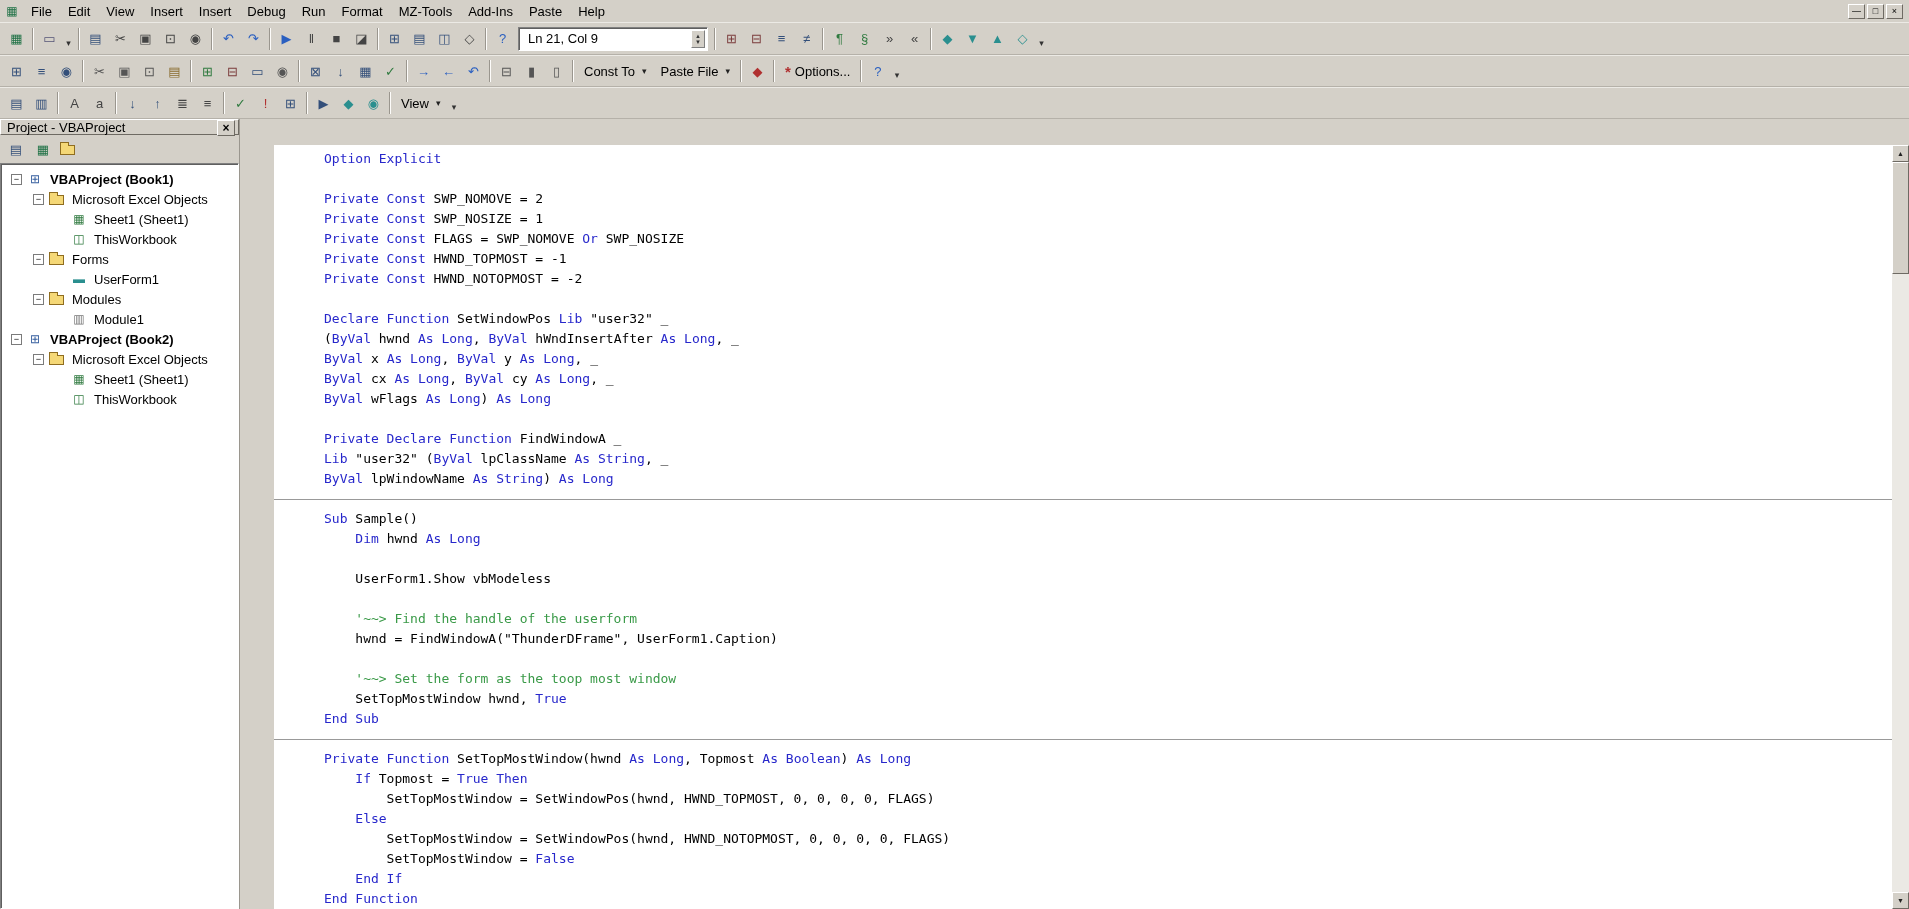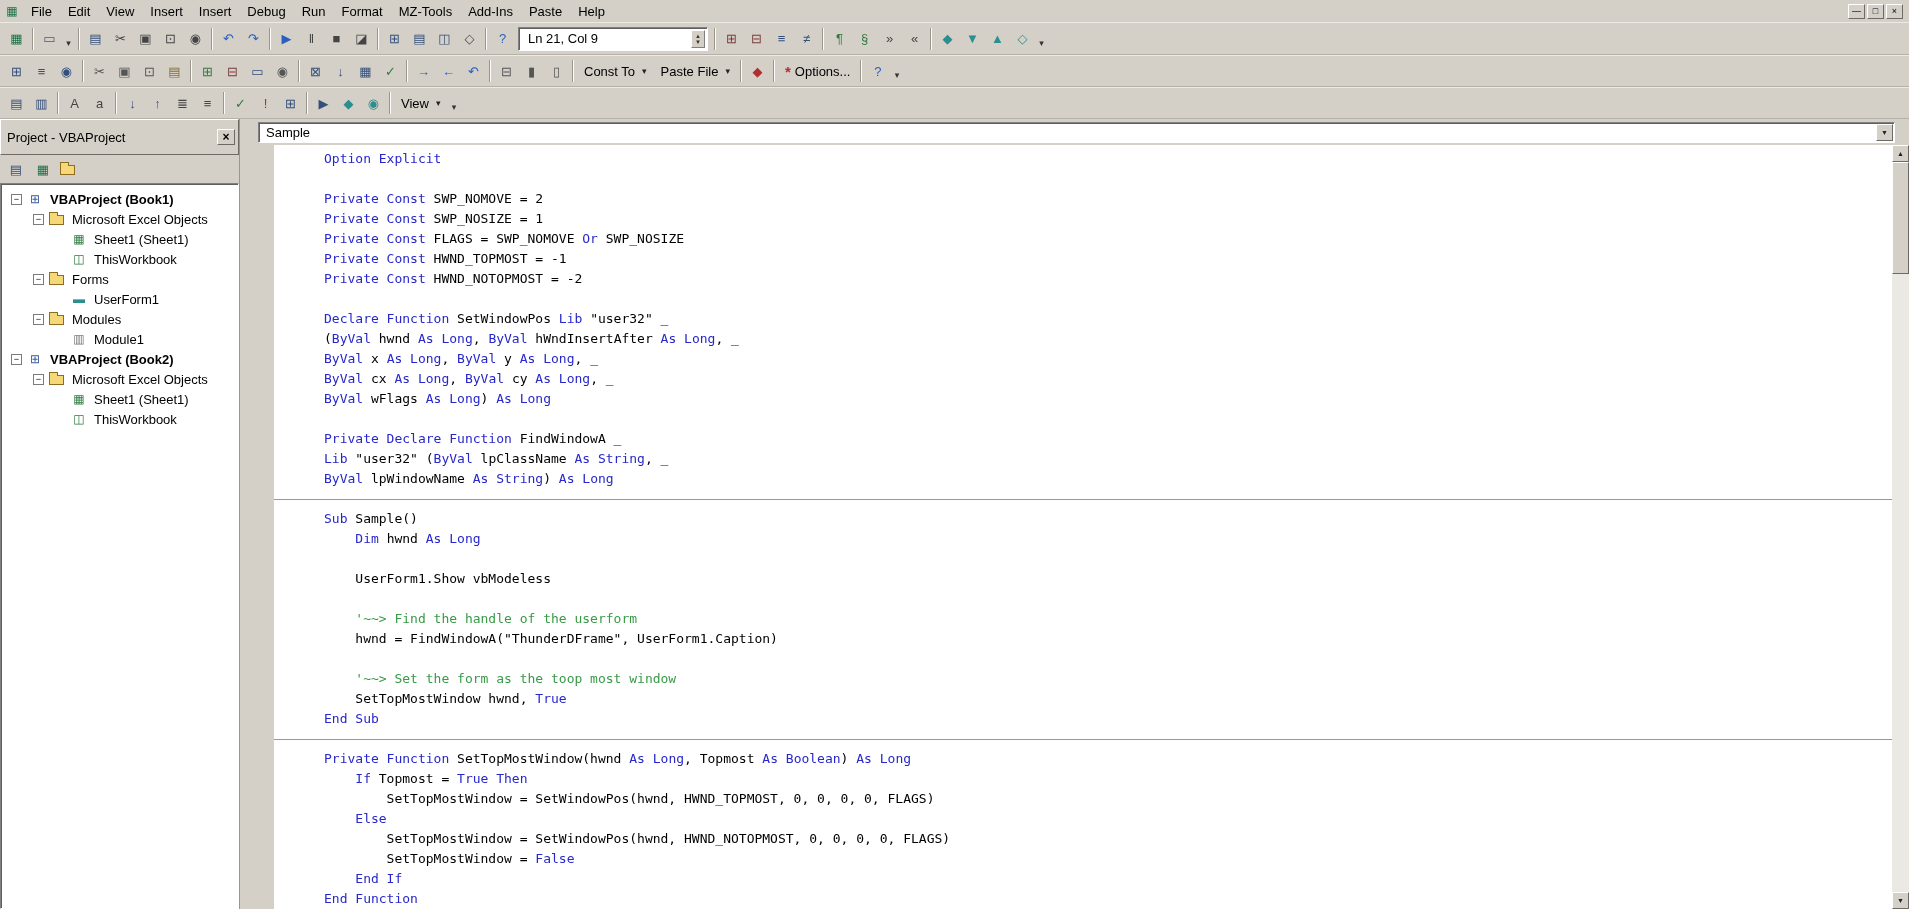--- a/index.html
+++ b/index.html
@@ -16,21 +16,21 @@
 .tbtn{min-width:25px;height:24px;display:flex;align-items:center;justify-content:center;font-size:13px}
 .tbtn-text{padding:0 7px;gap:4px;color:#000}
 .bicon{font-size:15px;font-weight:bold}
 .drop{font-size:9px;margin-left:3px;color:#222}
 .tchev{width:13px;height:24px;display:flex;align-items:flex-end;justify-content:center;font-size:9px;padding-bottom:3px;color:#333}
 .tsep{width:0;height:22px;border-left:1px solid #9a968e;border-right:1px solid #fdfcfa;margin:0 3px}
 .lnbox{width:190px;height:24px;background:#fff;border:1px solid;border-color:#808080 #fff #fff #808080;box-shadow:inset 1px 1px 0 #5f5f5f;display:flex;align-items:center;padding:0 20px 0 9px;margin:0 3px;position:relative}
 .lnspin{position:absolute;right:2px;top:2px;bottom:2px;width:14px;background:#d4d0c8;border:1px solid;border-color:#fff #808080 #808080 #fff;display:flex;flex-direction:column;align-items:center;justify-content:space-between;font-size:6px;line-height:1;padding:2px 0;color:#333}
 .main{display:flex;height:790px}
 .left{width:240px;display:flex;flex-direction:column;border-right:1px solid #9a968e}
-.panel-header{height:36px;display:flex;align-items:center;padding:0 3px 0 6px;background:#d4d0c8;border:1px solid;border-color:#fff #6e6a63 #6e6a63 #fff}
+.panel-header{height:16px;display:flex;padding:0 3px 0 6px;background:#d4d0c8;border:1px solid;border-color:#fff #6e6a63 #6e6a63 #fff}
 .panel-close{margin-left:auto;width:18px;height:16px;display:flex;align-items:center;justify-content:center;font-size:12px;font-weight:bold;background:#d4d0c8;border:1px solid;border-color:#fff #6e6a63 #6e6a63 #fff}
 .panel-toolbar{height:28px;display:flex;align-items:center;padding:0 4px;gap:3px}
 .ptbtn{width:24px;height:22px;display:flex;align-items:center;justify-content:center;font-size:13px}
 .tree{flex:1;background:#fff;border:1px solid;border-color:#808080 #fff #fff #808080;box-shadow:inset 1px 1px 0 #5f5f5f;padding:5px 0 0 2px;overflow:hidden}
 .tree-row{height:20px;display:flex;align-items:center;white-space:nowrap}
 .exp{width:11px;height:11px;min-width:11px;border:1px solid #7b7b7b;background:#fff;display:flex;align-items:center;justify-content:center;font-size:9px;line-height:1;margin-right:5px}
 .expspace{width:16px;min-width:16px}
 .ticon{width:16px;min-width:16px;text-align:center;font-size:12px;margin-right:5px}
 .folder{width:15px;min-width:15px;height:10px;background:#f5d877;border:1px solid #8f6d20;margin:2px 6px 0 0;position:relative}
 .folder::before{content:"";position:absolute;left:-1px;top:-4px;width:7px;height:3px;background:#f5d877;border:1px solid #8f6d20;border-bottom:none}
@@ -272,24 +272,20 @@
         <div class="tree-row" style="padding-left: 52px;">
           <span class="expspace"></span>
           <span class="ticon" style="color: rgb(47, 122, 63);">◫</span>
           <span class="tlabel">ThisWorkbook</span>
         </div>
       </div>
   </div>
 
   <div class="codewin">
     <div class="combos">
-      <div class="combo">
-        <span>Sample</span>
-        <span class="combo-arrow">▼</span>
-      </div>
     </div>
     <div class="codebody">
       <div class="margin-band"></div>
       <div class="codetext" id="codetext"><div class="code-line"><span style="color: rgb(39, 39, 203);">Option Explicit</span></div><div class="code-line"></div><div class="code-line"><span style="color: rgb(39, 39, 203);">Private Const </span><span style="color: rgb(0, 0, 0);">SWP_NOMOVE = 2</span></div><div class="code-line"><span style="color: rgb(39, 39, 203);">Private Const </span><span style="color: rgb(0, 0, 0);">SWP_NOSIZE = 1</span></div><div class="code-line"><span style="color: rgb(39, 39, 203);">Private Const </span><span style="color: rgb(0, 0, 0);">FLAGS = SWP_NOMOVE </span><span style="color: rgb(39, 39, 203);">Or</span><span style="color: rgb(0, 0, 0);"> SWP_NOSIZE</span></div><div class="code-line"><span style="color: rgb(39, 39, 203);">Private Const </span><span style="color: rgb(0, 0, 0);">HWND_TOPMOST = -1</span></div><div class="code-line"><span style="color: rgb(39, 39, 203);">Private Const </span><span style="color: rgb(0, 0, 0);">HWND_NOTOPMOST = -2</span></div><div class="code-line"></div><div class="code-line"><span style="color: rgb(39, 39, 203);">Declare Function </span><span style="color: rgb(0, 0, 0);">SetWindowPos </span><span style="color: rgb(39, 39, 203);">Lib </span><span style="color: rgb(0, 0, 0);">"user32" _</span></div><div class="code-line"><span style="color: rgb(0, 0, 0);">(</span><span style="color: rgb(39, 39, 203);">ByVal </span><span style="color: rgb(0, 0, 0);">hwnd </span><span style="color: rgb(39, 39, 203);">As Long</span><span style="color: rgb(0, 0, 0);">, </span><span style="color: rgb(39, 39, 203);">ByVal </span><span style="color: rgb(0, 0, 0);">hWndInsertAfter </span><span style="color: rgb(39, 39, 203);">As Long</span><span style="color: rgb(0, 0, 0);">, _</span></div><div class="code-line"><span style="color: rgb(39, 39, 203);">ByVal </span><span style="color: rgb(0, 0, 0);">x </span><span style="color: rgb(39, 39, 203);">As Long</span><span style="color: rgb(0, 0, 0);">, </span><span style="color: rgb(39, 39, 203);">ByVal </span><span style="color: rgb(0, 0, 0);">y </span><span style="color: rgb(39, 39, 203);">As Long</span><span style="color: rgb(0, 0, 0);">, _</span></div><div class="code-line"><span style="color: rgb(39, 39, 203);">ByVal </span><span style="color: rgb(0, 0, 0);">cx </span><span style="color: rgb(39, 39, 203);">As Long</span><span style="color: rgb(0, 0, 0);">, </span><span style="color: rgb(39, 39, 203);">ByVal </span><span style="color: rgb(0, 0, 0);">cy </span><span style="color: rgb(39, 39, 203);">As Long</span><span style="color: rgb(0, 0, 0);">, _</span></div><div class="code-line"><span style="color: rgb(39, 39, 203);">ByVal </span><span style="color: rgb(0, 0, 0);">wFlags </span><span style="color: rgb(39, 39, 203);">As Long</span><span style="color: rgb(0, 0, 0);">) </span><span style="color: rgb(39, 39, 203);">As Long</span></div><div class="code-line"></div><div class="code-line"><span style="color: rgb(39, 39, 203);">Private Declare Function </span><span style="color: rgb(0, 0, 0);">FindWindowA _</span></div><div class="code-line"><span style="color: rgb(39, 39, 203);">Lib </span><span style="color: rgb(0, 0, 0);">"user32" (</span><span style="color: rgb(39, 39, 203);">ByVal </span><span style="color: rgb(0, 0, 0);">lpClassName </span><span style="color: rgb(39, 39, 203);">As String</span><span style="color: rgb(0, 0, 0);">, _</span></div><div class="code-line"><span style="color: rgb(39, 39, 203);">ByVal </span><span style="color: rgb(0, 0, 0);">lpWindowName </span><span style="color: rgb(39, 39, 203);">As String</span><span style="color: rgb(0, 0, 0);">) </span><span style="color: rgb(39, 39, 203);">As Long</span></div><div class="code-sep"></div><div class="code-line"><span style="color: rgb(39, 39, 203);">Sub </span><span style="color: rgb(0, 0, 0);">Sample()</span></div><div class="code-line"><span style="color: rgb(0, 0, 0);">    </span><span style="color: rgb(39, 39, 203);">Dim </span><span style="color: rgb(0, 0, 0);">hwnd </span><span style="color: rgb(39, 39, 203);">As Long</span></div><div class="code-line"></div><div class="code-line"><span style="color: rgb(0, 0, 0);">    UserForm1.Show vbModeless</span></div><div class="code-line"></div><div class="code-line"><span style="color: rgb(58, 154, 72);">    '~~&gt; Find the handle of the userform</span></div><div class="code-line"><span style="color: rgb(0, 0, 0);">    hwnd = FindWindowA("ThunderDFrame", UserForm1.Caption)</span></div><div class="code-line"></div><div class="code-line"><span style="color: rgb(58, 154, 72);">    '~~&gt; Set the form as the toop most window</span></div><div class="code-line"><span style="color: rgb(0, 0, 0);">    SetTopMostWindow hwnd, </span><span style="color: rgb(39, 39, 203);">True</span></div><div class="code-line"><span style="color: rgb(39, 39, 203);">End Sub</span></div><div class="code-sep"></div><div class="code-line"><span style="color: rgb(39, 39, 203);">Private Function </span><span style="color: rgb(0, 0, 0);">SetTopMostWindow(hwnd </span><span style="color: rgb(39, 39, 203);">As Long</span><span style="color: rgb(0, 0, 0);">, Topmost </span><span style="color: rgb(39, 39, 203);">As Boolean</span><span style="color: rgb(0, 0, 0);">) </span><span style="color: rgb(39, 39, 203);">As Long</span></div><div class="code-line"><span style="color: rgb(0, 0, 0);">    </span><span style="color: rgb(39, 39, 203);">If </span><span style="color: rgb(0, 0, 0);">Topmost = </span><span style="color: rgb(39, 39, 203);">True Then</span></div><div class="code-line"><span style="color: rgb(0, 0, 0);">        SetTopMostWindow = SetWindowPos(hwnd, HWND_TOPMOST, 0, 0, 0, 0, FLAGS)</span></div><div class="code-line"><span style="color: rgb(0, 0, 0);">    </span><span style="color: rgb(39, 39, 203);">Else</span></div><div class="code-line"><span style="color: rgb(0, 0, 0);">        SetTopMostWindow = SetWindowPos(hwnd, HWND_NOTOPMOST, 0, 0, 0, 0, FLAGS)</span></div><div class="code-line"><span style="color: rgb(0, 0, 0);">        SetTopMostWindow = </span><span style="color: rgb(39, 39, 203);">False</span></div><div class="code-line"><span style="color: rgb(0, 0, 0);">    </span><span style="color: rgb(39, 39, 203);">End If</span></div><div class="code-line"><span style="color: rgb(39, 39, 203);">End Function</span></div></div>
       <div class="vscroll">
         <span class="sarrow">▲</span>
         <div class="strack">
           <div class="sthumb"></div>
         </div>
         <span class="sarrow">▼</span>

